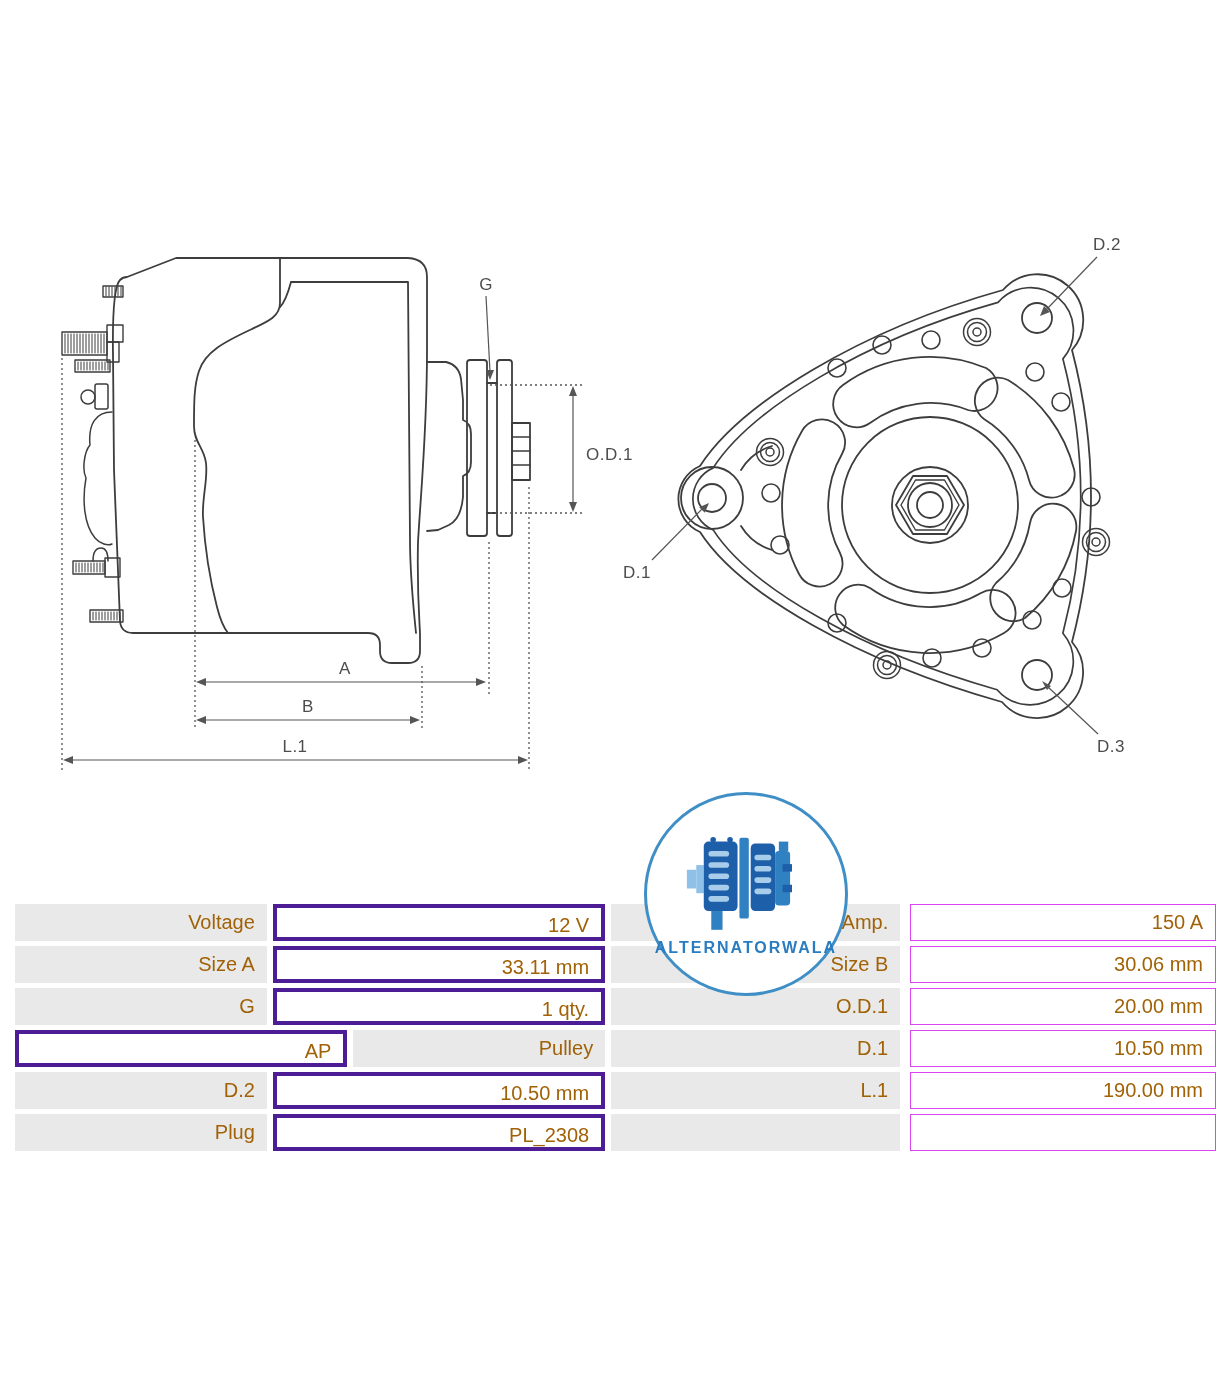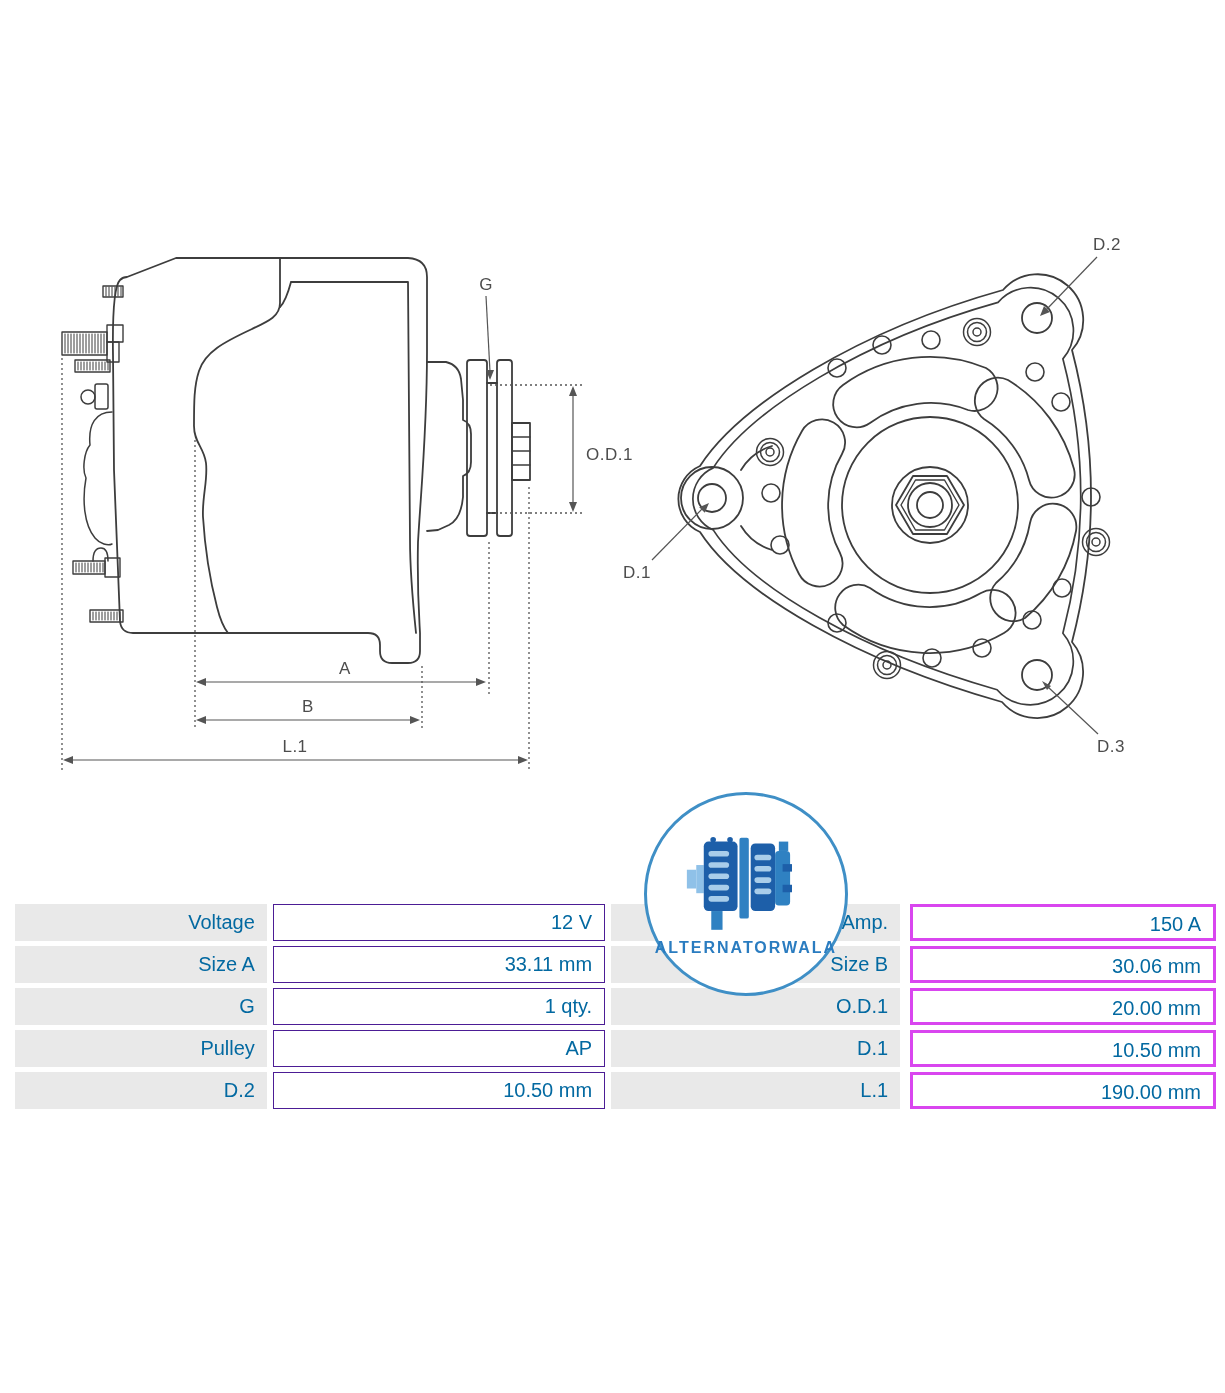--- a/index.html
+++ b/index.html
@@ -3,26 +3,26 @@
 <meta charset="utf-8">
 <style>
   html,body{margin:0;padding:0;background:#fff;}
   .sheet{position:relative;width:1225px;height:1393px;background:#fff;overflow:hidden;
          font-family:"Liberation Sans",sans-serif;}
   .drawing{position:absolute;left:0;top:0;}
   svg text{font-family:"Liberation Sans",sans-serif;fill:#4d4d4d;font-size:17px;letter-spacing:.5px;}
   
   .spec-table{position:absolute;left:15px;top:904px;width:1201px;}
   .spec-row{display:flex;margin-bottom:5px;height:37px;}
-  .cell{box-sizing:border-box;height:37px;line-height:37px;font-size:20px;color:#0369a1;
+  .cell{box-sizing:border-box;height:37px;line-height:37px;font-size:20px;color:#a16207;
         text-align:right;padding-right:12px;white-space:nowrap;}
   .lab1{width:257px;background:#e9e9e9;margin-right:6px;}
-  .val1{width:339px;background:#fff;border:1px solid #4c1d95;line-height:35px;margin-right:6px;}
+  .val1{width:339px;background:#fff;border:4px solid #4c1d95;line-height:35px;margin-right:6px;}
   .lab2{width:295px;background:#e9e9e9;margin-right:10px;}
-  .val2{width:312px;background:#fff;border:3px solid #d946ef;line-height:35px;}
+  .val2{width:312px;background:#fff;border:1px solid #d946ef;line-height:35px;}
   
   .logo{position:absolute;left:644px;top:792px;width:204px;height:204px;border-radius:50%;
         background:#fff;border:3px solid #3f8fc6;box-sizing:border-box;display:flex;
         flex-direction:column;align-items:center;justify-content:center;z-index:5;}
   .logo-text{margin-top:8px;font-size:16px;font-weight:700;color:#2a7cc0;letter-spacing:2px;}
 </style>
 </head>
 <body>
 
 <div class="sheet">
@@ -209,30 +209,36 @@
       <div class="cell lab2">Size B</div>
       <div class="cell val2">30.06 mm</div>
     </div>
     <div class="spec-row">
       <div class="cell lab1">G</div>
       <div class="cell val1">1 qty.</div>
       <div class="cell lab2">O.D.1</div>
       <div class="cell val2">20.00 mm</div>
     </div>
     <div class="spec-row">
+      <div class="cell val1">AP</div>
       <div class="cell lab1">Pulley</div>
-      <div class="cell val1">AP</div>
       <div class="cell lab2">D.1</div>
       <div class="cell val2">10.50 mm</div>
     </div>
     <div class="spec-row">
       <div class="cell lab1">D.2</div>
       <div class="cell val1">10.50 mm</div>
       <div class="cell lab2">L.1</div>
       <div class="cell val2">190.00 mm</div>
+    </div>
+    <div class="spec-row">
+      <div class="cell lab1">Plug</div>
+      <div class="cell val1">PL_2308</div>
+      <div class="cell lab2"></div>
+      <div class="cell val2"></div>
     </div>
   </div>
 
   <div class="logo">
     <svg width="122" height="100" viewBox="0 0 130 104">
       <g>
         <rect x="2" y="40" width="10" height="20" fill="#8fc1e8"></rect>
         <rect x="12" y="35" width="8" height="30" fill="#8fc1e8"></rect>
         <circle cx="30" cy="8" r="3" fill="#1d5fa9"></circle>
         <circle cx="48" cy="8" r="3" fill="#1d5fa9"></circle>

